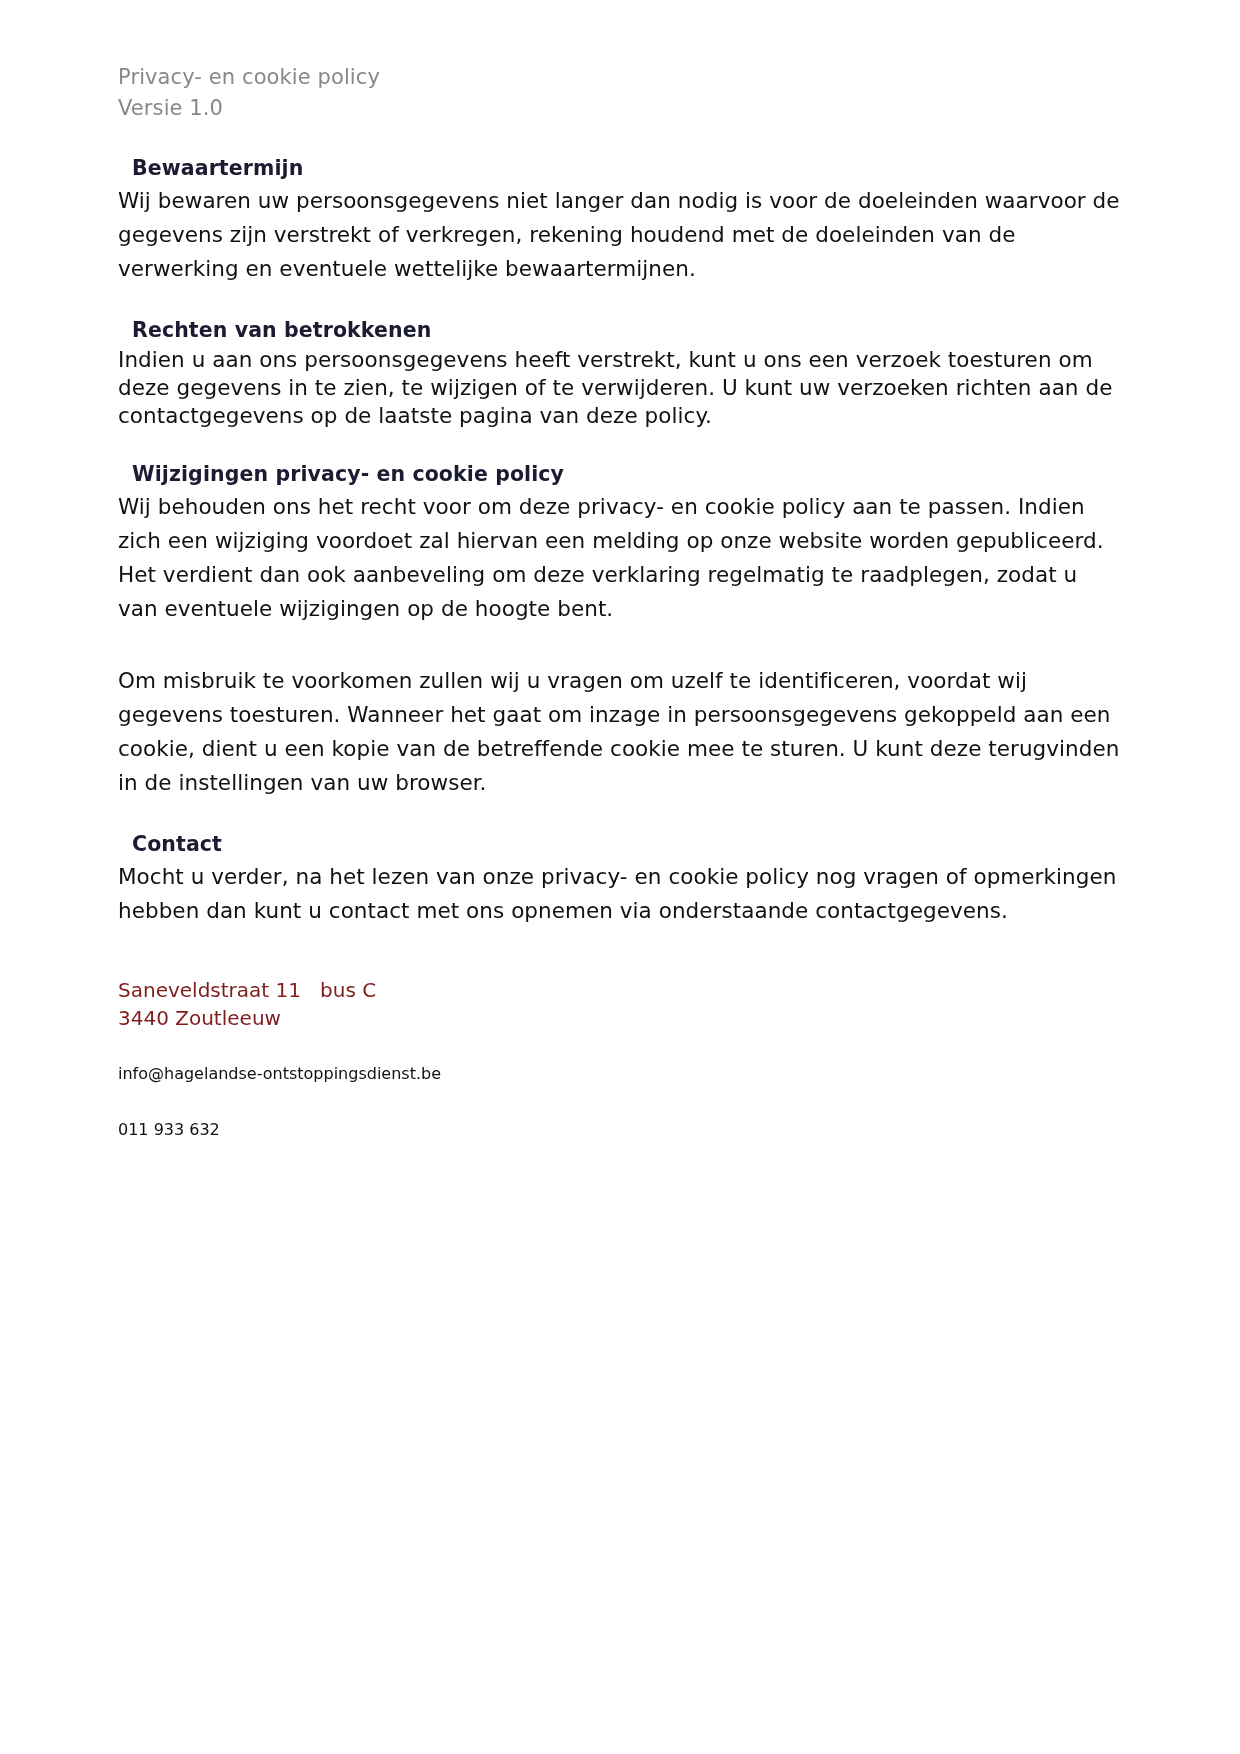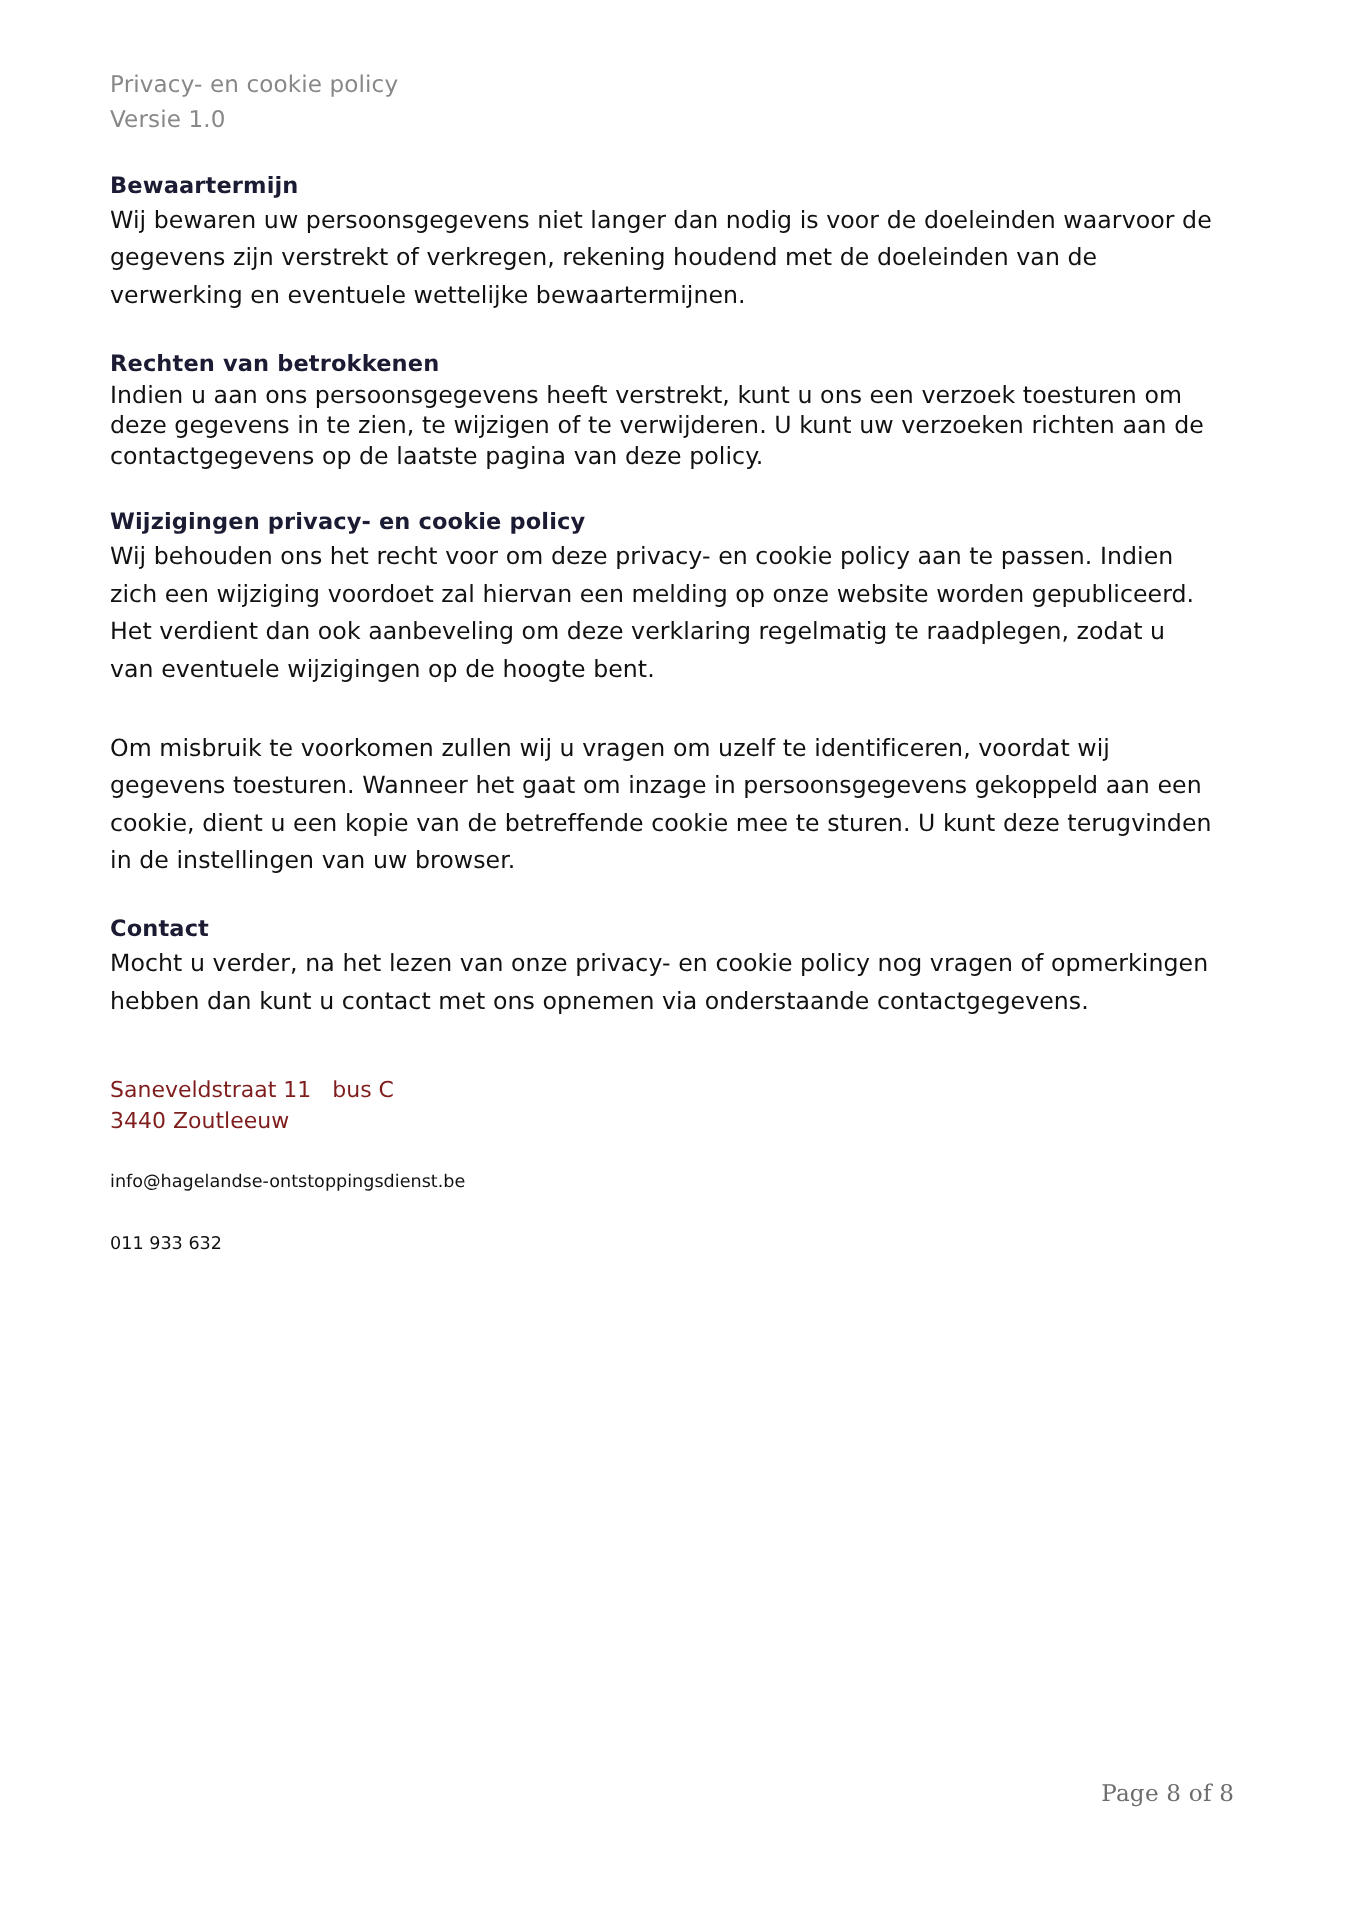--- a/index.html
+++ b/index.html
@@ -13,21 +13,21 @@
   .page {
     position: relative;
     width: 1240px;
     height: 1754px;
     background: #ffffff;
     overflow: hidden;
     box-sizing: border-box;
   }
   .content {
     position: absolute;
-    left: 100px;
+    left: 118px;
     top: 62px;
     width: 1005px;
   }
 
   
   .doc-header {
     margin-bottom: 2px;
   }
   .doc-header .line {
     font-size: 21px;
@@ -51,21 +51,21 @@
     line-height: 28px;
   }
   .para.lead {
     margin-top: 6px;
   }
 
   h2.section-heading {
     font-size: 20.5px;
     font-weight: bold;
     color: #1b1b33;
-    margin: 0 0 2px 0;
+    margin: 0 0 2px 14px;
     letter-spacing: 0.1px;
     line-height: 28px;
   }
 
   .block {
     margin-top: 30px;
   }
   .block.gap-lg {
     margin-top: 38px;
   }
@@ -161,17 +161,14 @@
 
       <p class="contact-line">info@hagelandse-ontstoppingsdienst.be</p>
 
       <div class="contact-spacer-md"></div>
 
       <p class="contact-line">011 933 632</p>
     </div>
 
   </div>
 
-  <div class="footer">
-    <span class="page-num">Page 8 of 8</span>
-  </div>
 
 </div>
 
 </body></html>

